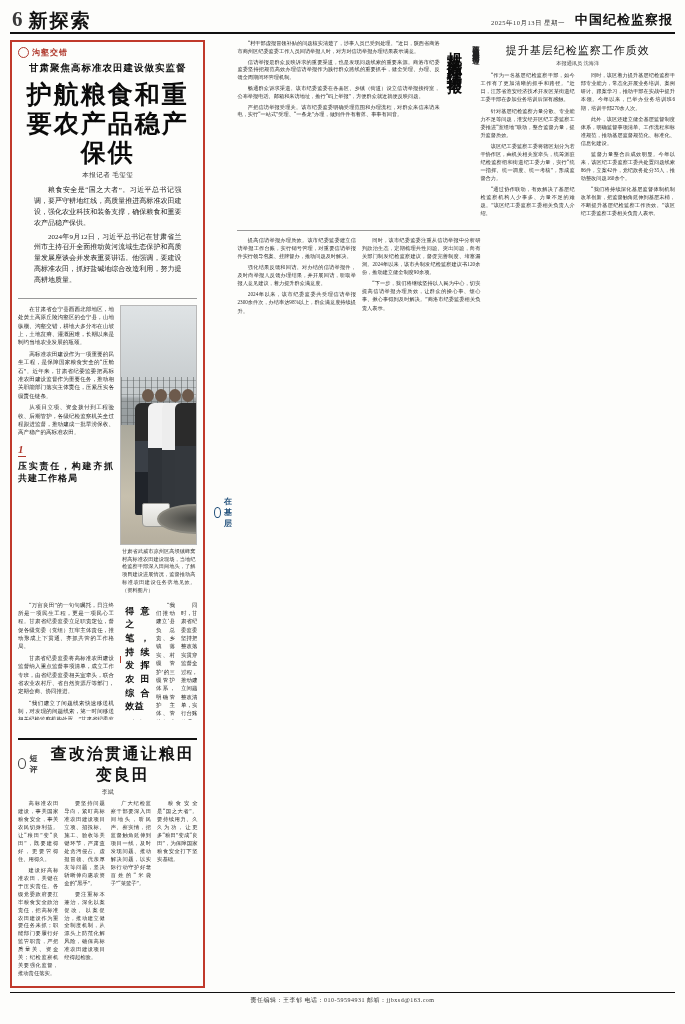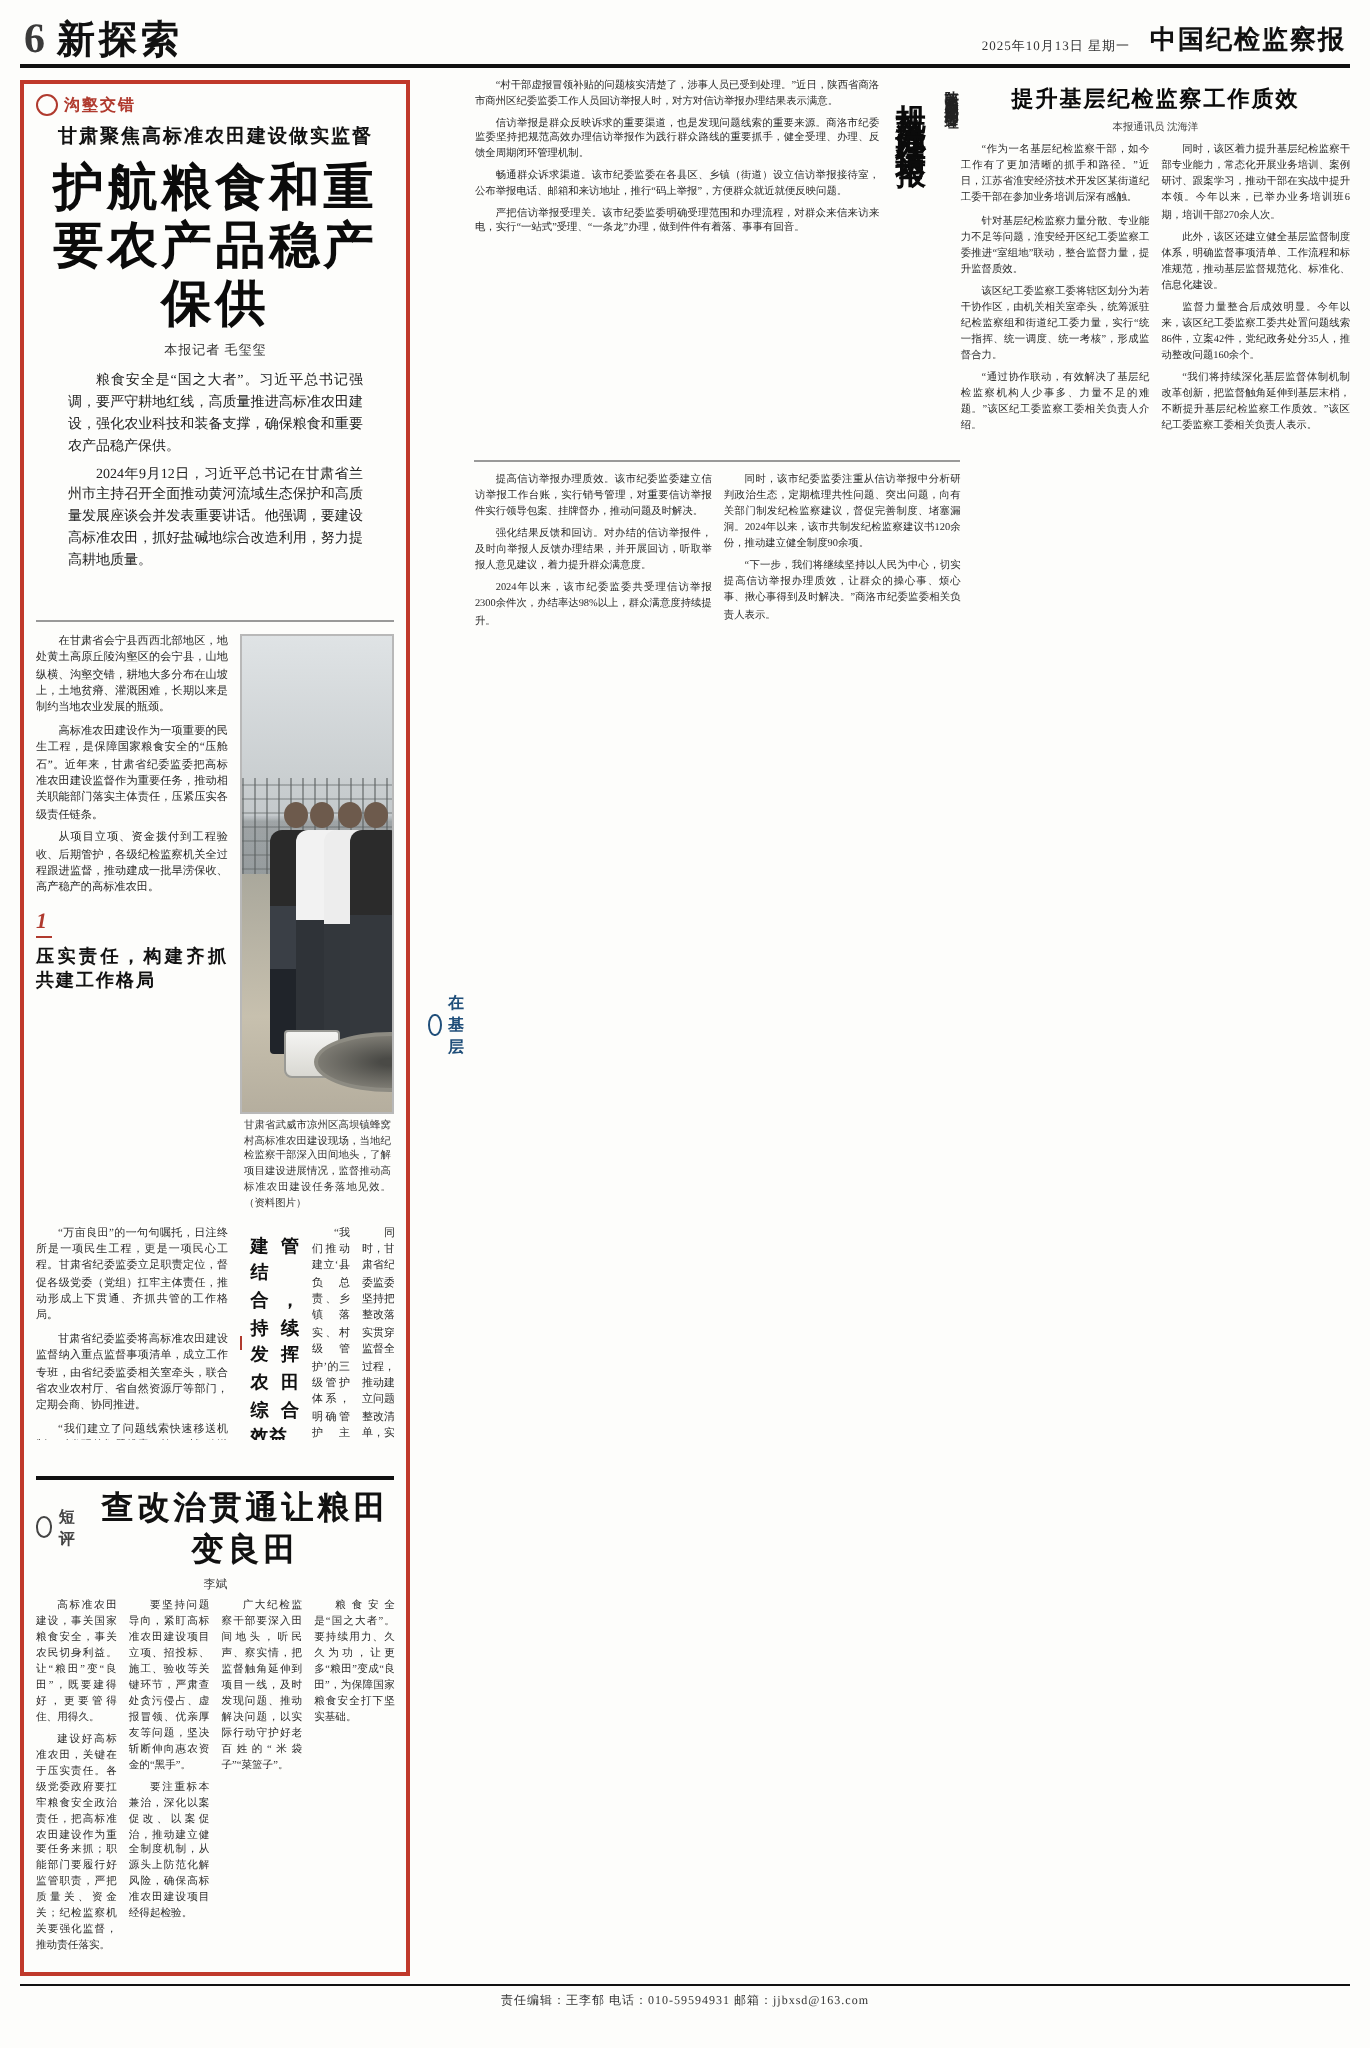--- a/index.html
+++ b/index.html
@@ -132,21 +132,21 @@
     color: #333;
     margin-bottom: 5px;
     letter-spacing: .5px;
   }
   .lede {
     font-size: 7px;
     line-height: 1.55;
     color: #222;
     text-align: justify;
     padding: 0 16px;
-    margin-bottom: 17px;
+    margin-bottom: 5px;
   }
   .lede p { margin: 0 0 3px 0; text-indent: 2em; }
 
   .rule-thin { border-top: 1px solid #999; margin: 4px 0; }
 
   
   .upper {
     display: flex;
     gap: 6px;
     margin-top: 2px;
@@ -351,21 +351,21 @@
     letter-spacing: 1px;
     color: #222;
     height: 185px;
     margin-left: 2px;
   }
   .r-rule { border-top: 1px solid #999; margin: 5px 0; }
   .r-rule-heavy { border-top: 2px solid #111; margin: 6px 0 5px 0; }
 
   .r-headline {
     font-size: 11px;
-    font-weight: bold;
+    font-weight: normal;
     text-align: center;
     letter-spacing: 1px;
     line-height: 1.3;
     color: #0b0b0b;
     margin: 3px 0;
   }
   .r-headline.sm { font-size: 9px; font-weight: bold; color:#222; }
   .r-byline {
     text-align: center;
     font-size: 5.2px;
@@ -458,21 +458,21 @@
         <div class="bcol narrow">
           <p>“万亩良田”的一句句嘱托，日注终所是一项民生工程，更是一项民心工程。甘肃省纪委监委立足职责定位，督促各级党委（党组）扛牢主体责任，推动形成上下贯通、齐抓共管的工作格局。</p>
           <p>甘肃省纪委监委将高标准农田建设监督纳入重点监督事项清单，成立工作专班，由省纪委监委相关室牵头，联合省农业农村厅、省自然资源厅等部门，定期会商、协同推进。</p>
           <p>“我们建立了问题线索快速移送机制，对发现的问题线索，第一时间移送相关纪检监察机构处置。”甘肃省纪委监委相关负责人介绍。</p>
           <p>同时，甘肃省纪委监委推动建立省、市、县三级联动监督机制，压实各级党委政府主体责任、行业部门监管责任。截至目前，全省累计开展专项监督检查1200余次，发现并推动整改问题3600余个。</p>
         </div>
 
         <div class="bcol">
           <div class="sec-head">
             <span class="sq"></span>
-            <span>建管结合，持续发挥农田综合效益</span>
+            <span>得意之笔，持续发挥农田综合效益</span>
           </div>
           <p>今年6月，武威市凉州区的一块高标准农田里，金黄色的麦浪随风翻滚，收割机来回穿梭。“以前这片地都是‘巴掌田’，机器进不来，靠人工收割，费时费力。现在改成了高标准农田，一天就能收完。”当地种粮大户感慨道。</p>
 
         </div>
 
         <div class="bcol">
           <p>“我们推动建立‘县负总责、乡镇落实、村级管护’的三级管护体系，明确管护主体、管护标准和管护经费来源。”武威市纪委监委相关负责人表示。</p>
 
         </div>
 

